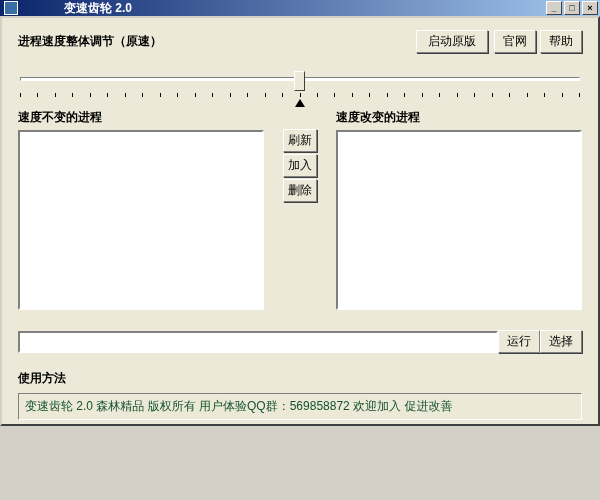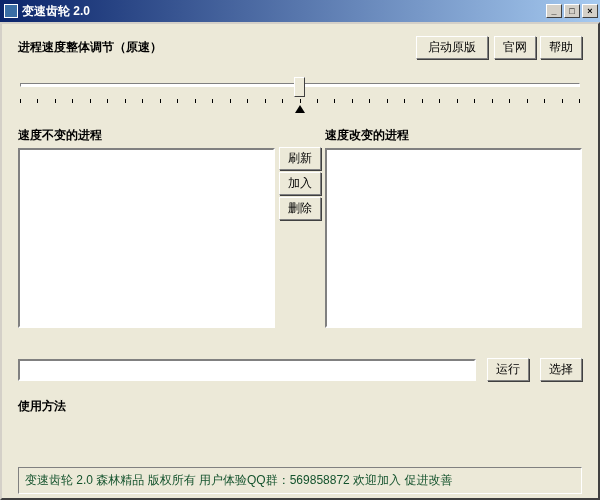--- a/index.html
+++ b/index.html
@@ -5,26 +5,27 @@
 * { box-sizing: border-box; margin: 0; padding: 0; }
 body {
   font-family: "SimSun", "宋体", sans-serif;
   font-size: 12px;
   background: #d4d0c8;
   width: 600px;
   height: 500px;
   overflow: hidden;
 }
 .titlebar {
-  height: 22px;
+  height: 16px;
   background: linear-gradient(to right, #0a246a, #a6caf0);
   color: #fff;
   display: flex;
   align-items: center;
   padding: 0 2px 0 4px;
+  gap: 42px;
 }
 .titlebar .app-icon {
   width: 14px; height: 14px;
   background: #3a6ea5;
   border: 1px solid #fff;
   margin-right: 4px;
   display: flex;
   align-items: center;
   justify-content: center;
   font-size: 9px;
@@ -39,21 +40,21 @@
   font-family: sans-serif;
   font-size: 9px;
   display: flex;
   align-items: center;
   justify-content: center;
   color: #000;
   font-weight: bold;
 }
 .client {
   padding: 12px 16px 4px 16px;
-  height: 478px;
+  height: 410px;
   background: #ece9d8;
   border: 2px solid;
   border-color: #d4d0c8 #404040 #404040 #d4d0c8;
   display: flex;
   flex-direction: column;
 }
 .row-top {
   display: flex;
   align-items: center;
   margin-bottom: 10px;
@@ -111,42 +112,42 @@
   left: calc(50% - 5px);
   top: 30px;
   width: 0; height: 0;
   border-left: 5px solid transparent;
   border-right: 5px solid transparent;
   border-bottom: 8px solid #000;
 }
 .lists-row {
   display: flex;
   margin-top: 18px;
-  gap: 4px;
+  gap: 19px;
 }
 .list-col { flex: 1; display: flex; flex-direction: column; }
 .list-label { font-weight: bold; margin-bottom: 4px; }
 .listbox {
   height: 180px;
   background: #fff;
   border: 2px solid;
   border-color: #808080 #fff #fff #808080;
 }
 .mid-btns {
   display: flex;
   flex-direction: column;
   gap: 2px;
   padding-top: 20px;
 }
-.mid-btns .btn { min-width: 34px; padding: 2px 8px; }
+.mid-btns .btn { min-width: 34px; padding: 2px 0; }
 .path-section { margin-top: 14px; }
 .path-row {
   display: flex;
-  gap: 11px;
-  margin-top: 16px;
+  gap: 0;
+  margin-top: 6px;
   align-items: center;
 }
 .path-input {
   flex: 1;
   height: 22px;
   background: #fff;
   border: 2px solid;
   border-color: #808080 #fff #fff #808080;
   padding: 2px 4px;
   font-family: inherit;

